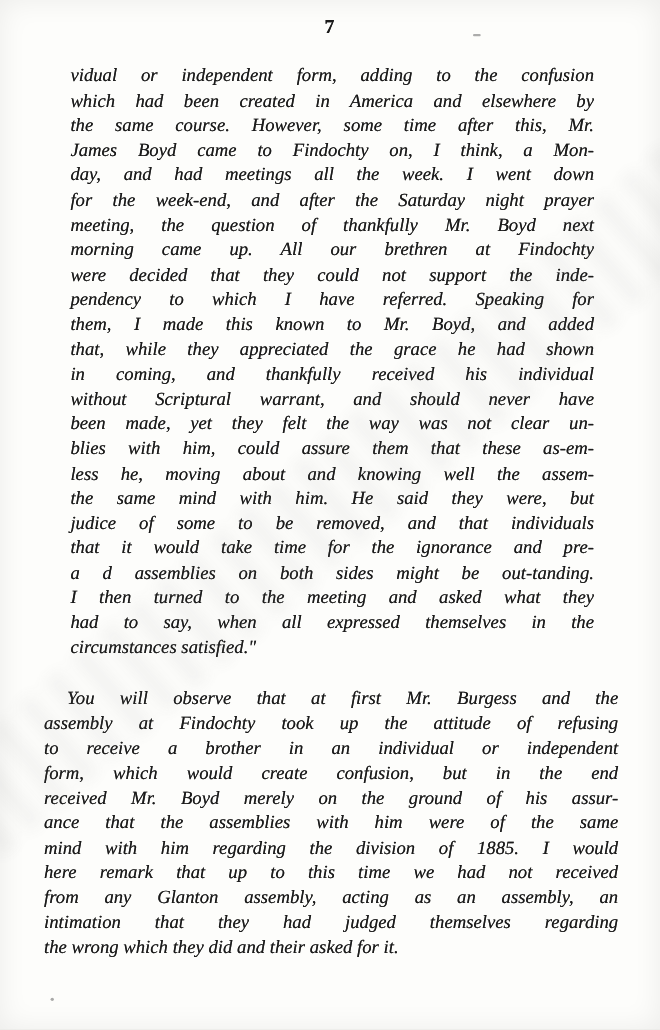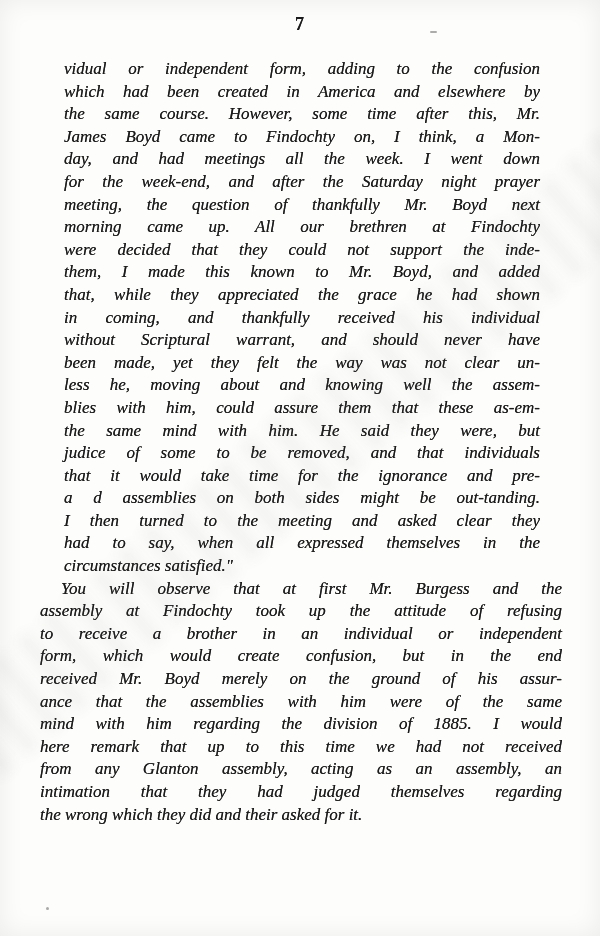--- a/index.html
+++ b/index.html
@@ -44,20 +44,21 @@
     white-space: nowrap;
     overflow: visible;
     font-style: italic;
   }
   .text-block .line:last-child {
     text-align-last: left;
     white-space: normal;
   }
   .para .line:first-child {
     text-indent: 21px;
+    margin-top: 24px;
   }
   
   .watermark {
     position: absolute;
     top: 400px;
     left: -140px;
     width: 900px;
     height: 96px;
     transform: rotate(-41deg);
     background: repeating-linear-gradient(
@@ -102,32 +103,33 @@
   <div class="text-block quote">
       <div class="line">vidual or independent form, adding to the confusion</div>
       <div class="line">which had been created in America and elsewhere by</div>
       <div class="line">the same course. However, some time after this, Mr.</div>
       <div class="line">James Boyd came to Findochty on, I think, a Mon-</div>
       <div class="line">day, and had meetings all the week. I went down</div>
       <div class="line">for the week-end, and after the Saturday night prayer</div>
       <div class="line">meeting, the question of thankfully Mr. Boyd next</div>
       <div class="line">morning came up. All our brethren at Findochty</div>
       <div class="line">were decided that they could not support the inde-</div>
+      <div class="line">pendency to which I have referred. Speaking for</div>
       <div class="line">them, I made this known to Mr. Boyd, and added</div>
       <div class="line">that, while they appreciated the grace he had shown</div>
       <div class="line">in coming, and thankfully received his individual</div>
       <div class="line">without Scriptural warrant, and should never have</div>
       <div class="line">been made, yet they felt the way was not clear un-</div>
+      <div class="line">blies with him, could assure them that these as-em-</div>
       <div class="line">less he, moving about and knowing well the assem-</div>
-      <div class="line">blies with him, could assure them that these as-em-</div>
       <div class="line">the same mind with him. He said they were, but</div>
       <div class="line">judice of some to be removed, and that individuals</div>
       <div class="line">that it would take time for the ignorance and pre-</div>
       <div class="line">a d assemblies on both sides might be out-tanding.</div>
-      <div class="line">I then turned to the meeting and asked clear they</div>
+      <div class="line">I then turned to the meeting and asked what they</div>
       <div class="line">had to say, when all expressed themselves in the</div>
       <div class="line">circumstances satisfied."</div>
     </div>
 
   <div class="text-block para">
       <div class="line">You will observe that at first Mr. Burgess and the</div>
       <div class="line">assembly at Findochty took up the attitude of refusing</div>
       <div class="line">to receive a brother in an individual or independent</div>
       <div class="line">form, which would create confusion, but in the end</div>
       <div class="line">received Mr. Boyd merely on the ground of his assur-</div>

